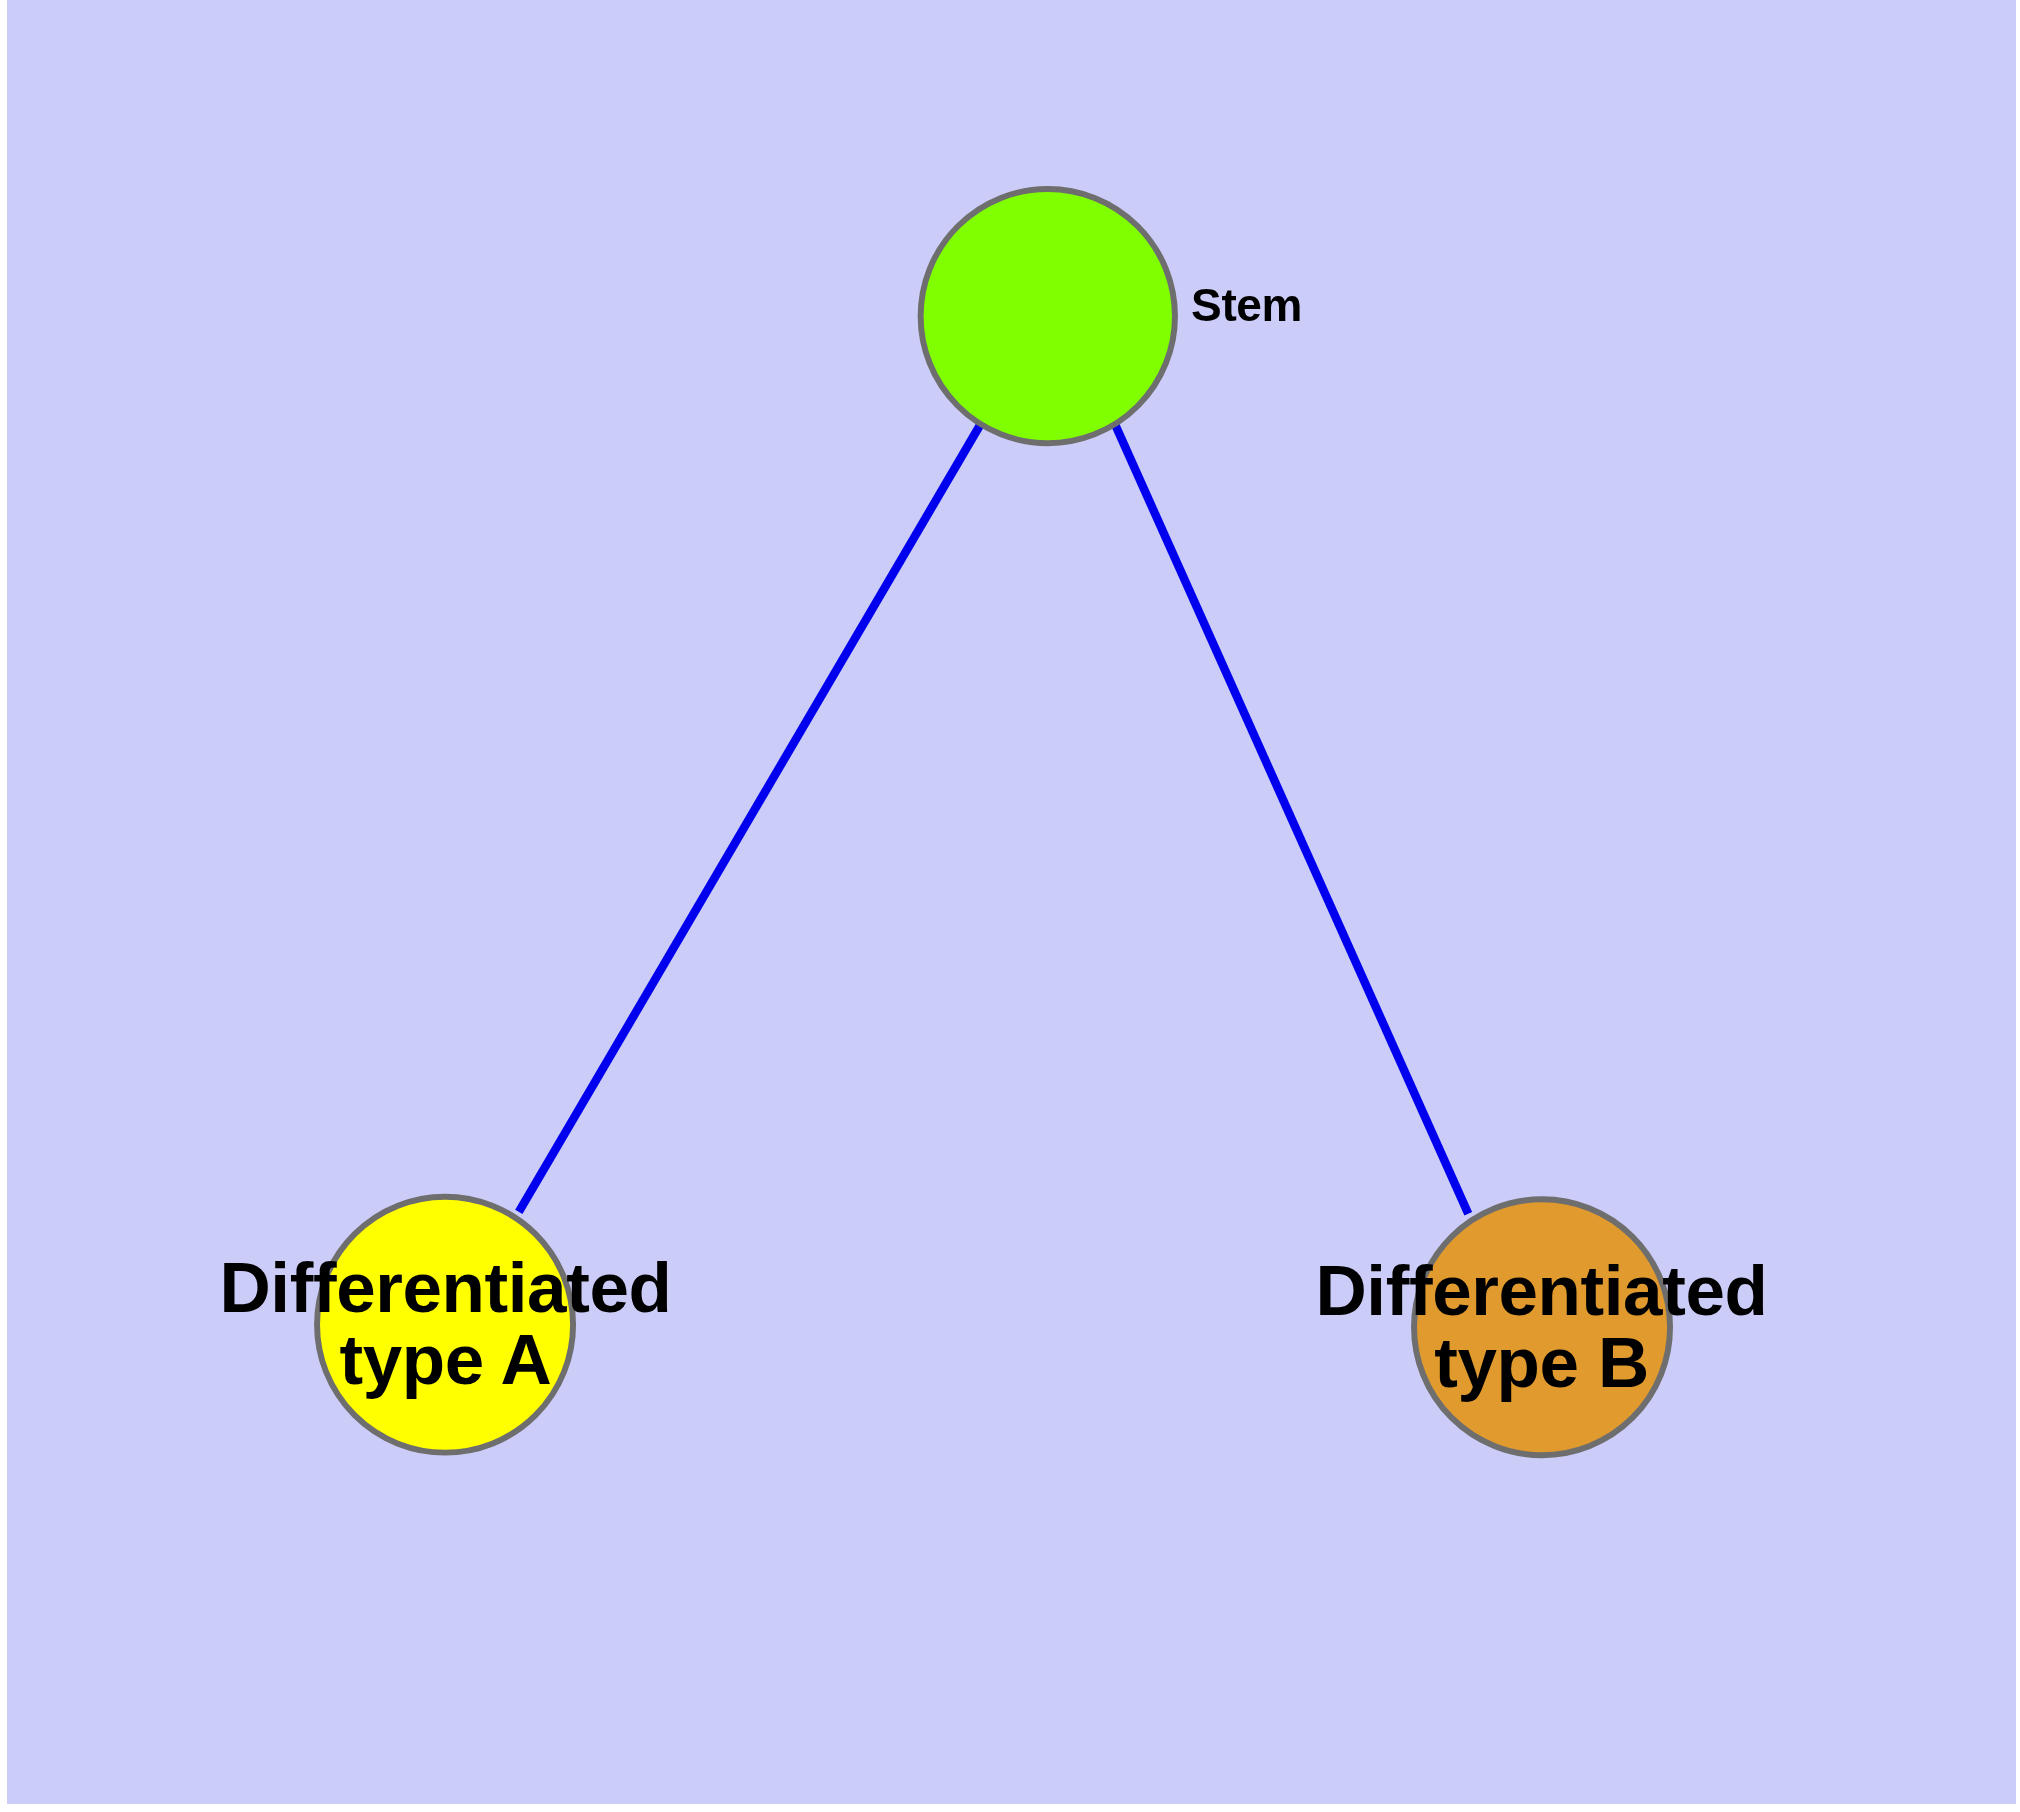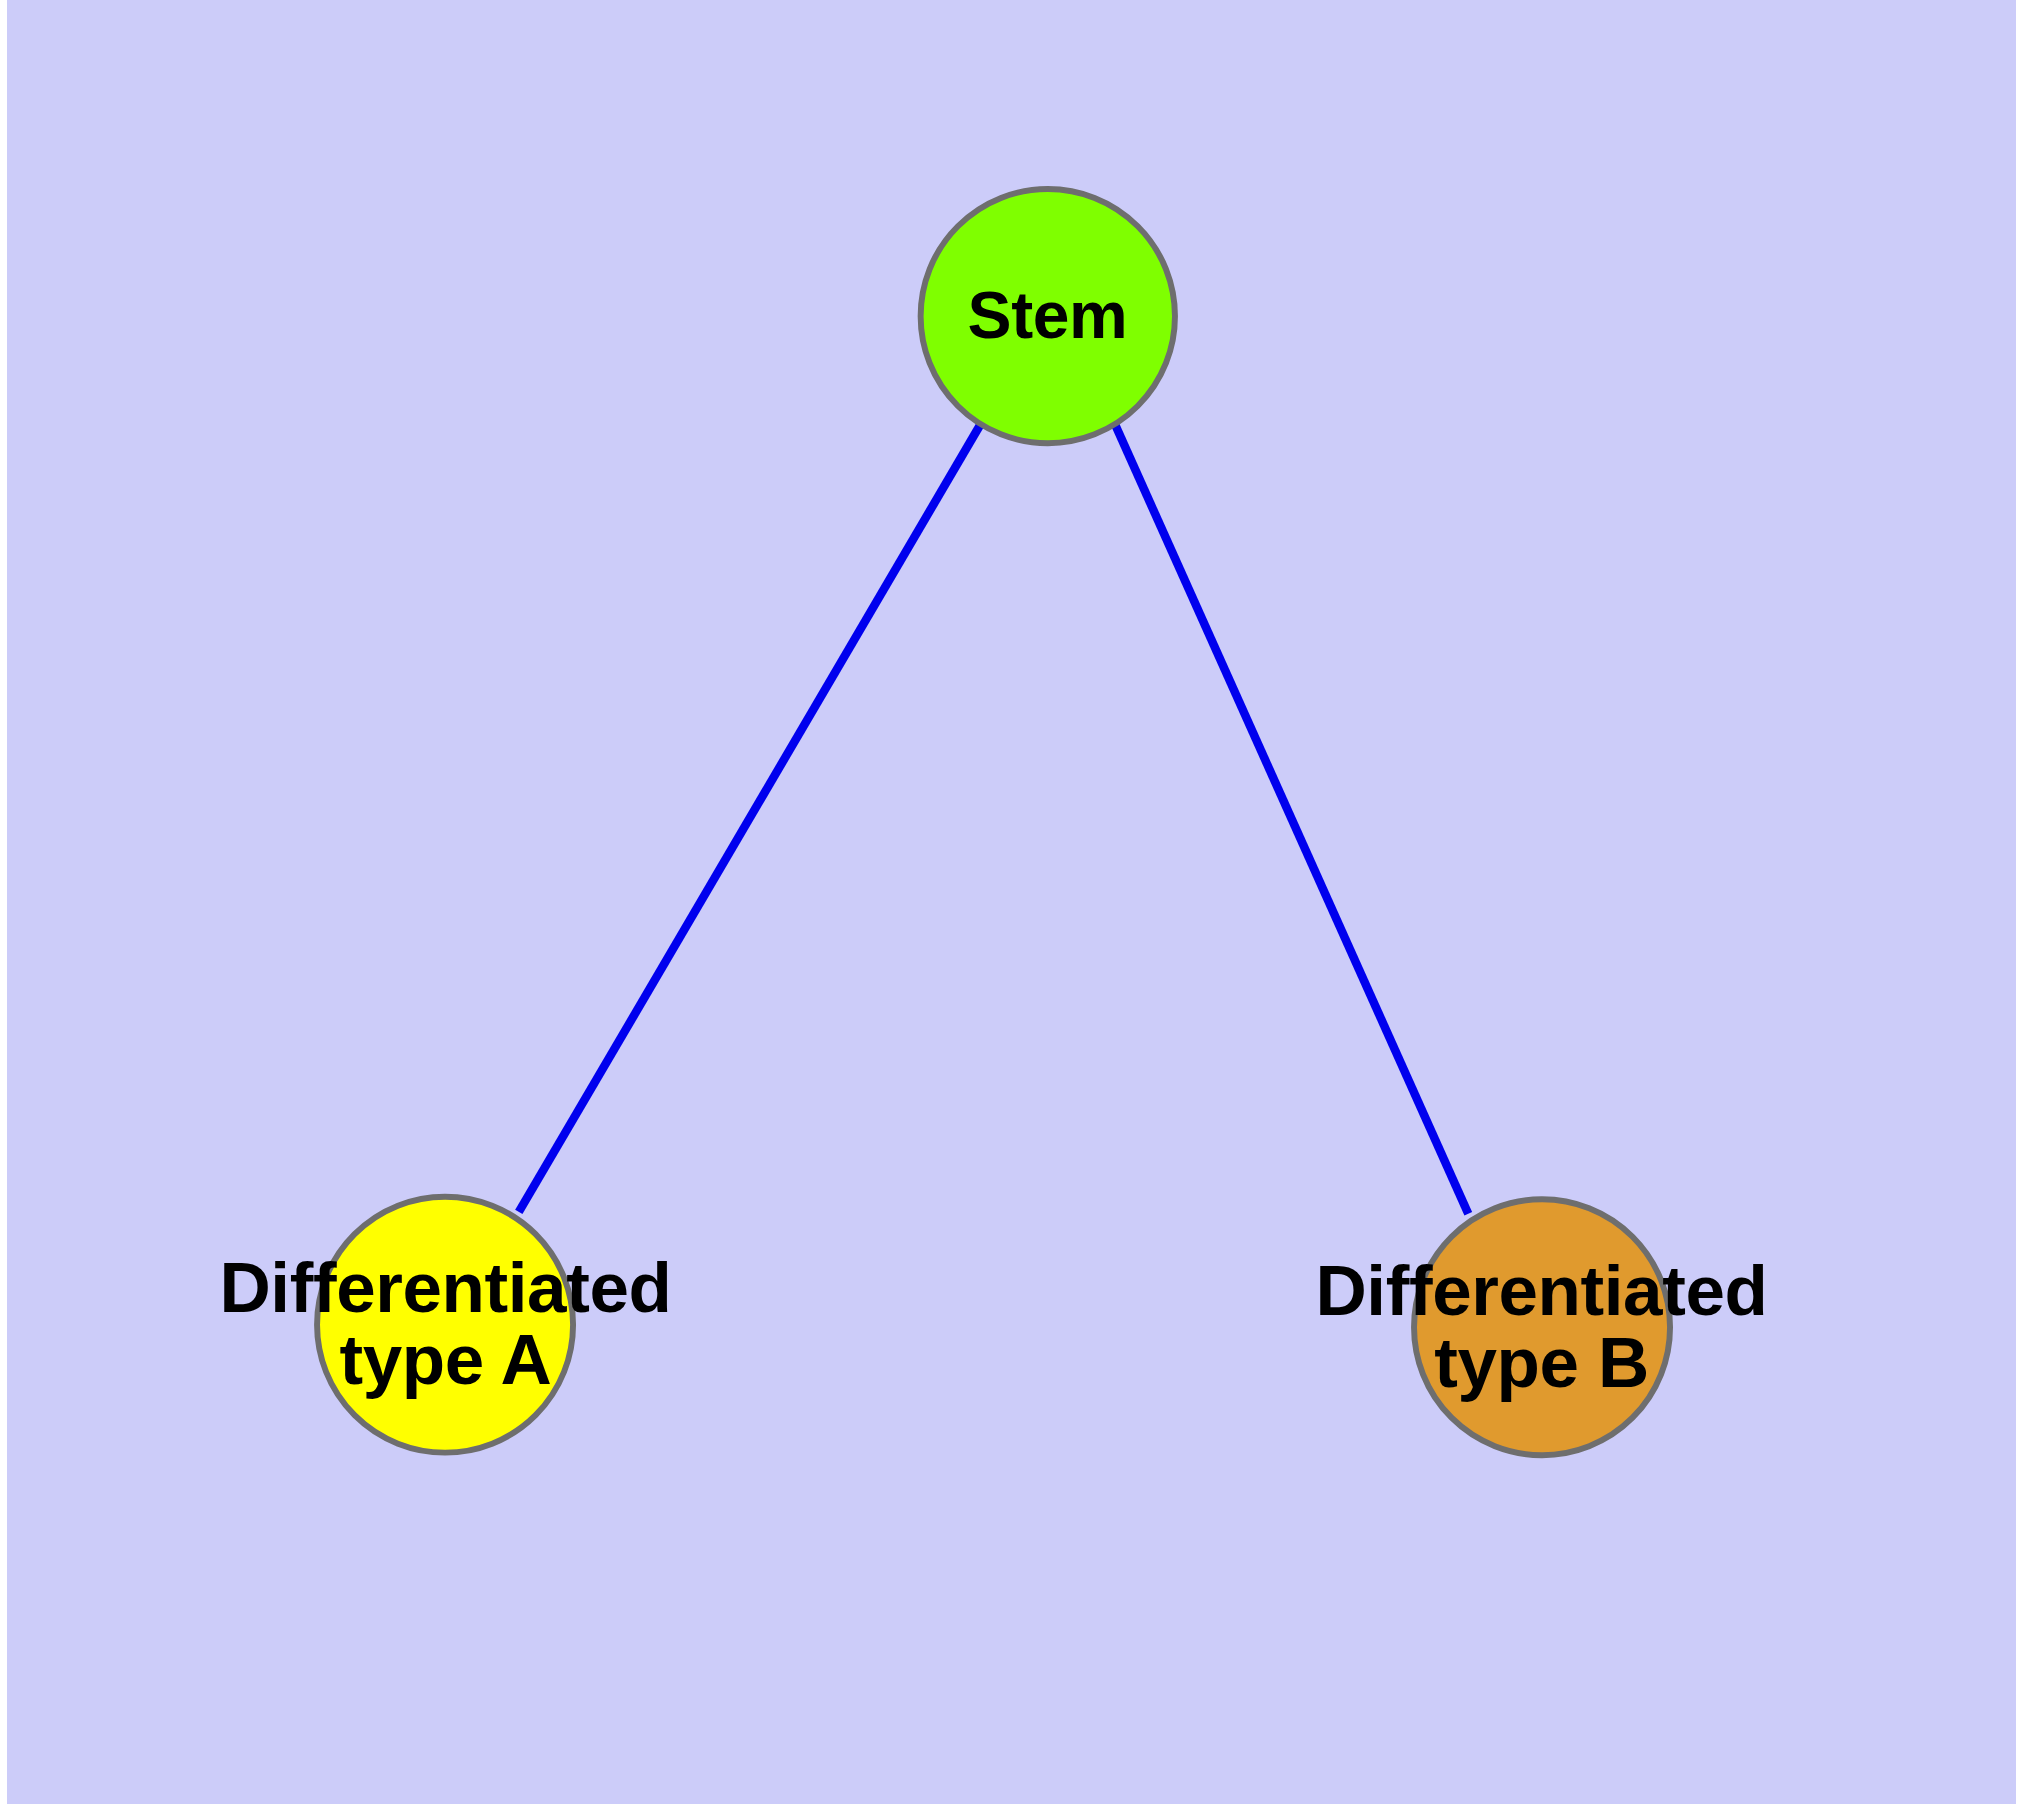--- a/index.html
+++ b/index.html
@@ -67,21 +67,21 @@
       <line x1="1315" y1="500" x2="1732" y2="1432" stroke="#0000ee" stroke-width="10" stroke-linecap="butt"></line>
     </g>
 
     <g>
       <circle cx="1236" cy="373" r="150" fill="#7fff00" stroke="#6e6e6e" stroke-width="7"></circle>
       <circle cx="525" cy="1563" r="151" fill="#ffff00" stroke="#6e6e6e" stroke-width="7"></circle>
       <circle cx="1819" cy="1566" r="151" fill="#e09a2e" stroke="#6e6e6e" stroke-width="7"></circle>
     </g>
   </svg>
 
-  <div class="node-label label-stem" style="font-size: 66px; color: rgb(0, 0, 0); left: 793px; top: 282px;">Stem</div>
+  <div class="node-label label-stem" style="font-size: 46px; color: rgb(0, 0, 0); left: 793px; top: 282px; text-align: right;">Stem</div>
 
   <div class="node-label label-diff" style="font-size: 71px; color: rgb(0, 0, 0); left: 64px; top: 1252px;">Differentiated
 type A</div>
 
   <div class="node-label label-diff" style="font-size: 71px; color: rgb(0, 0, 0); left: 1160px; top: 1255px;">Differentiated
 type B</div>
 
 </div>
 
 

